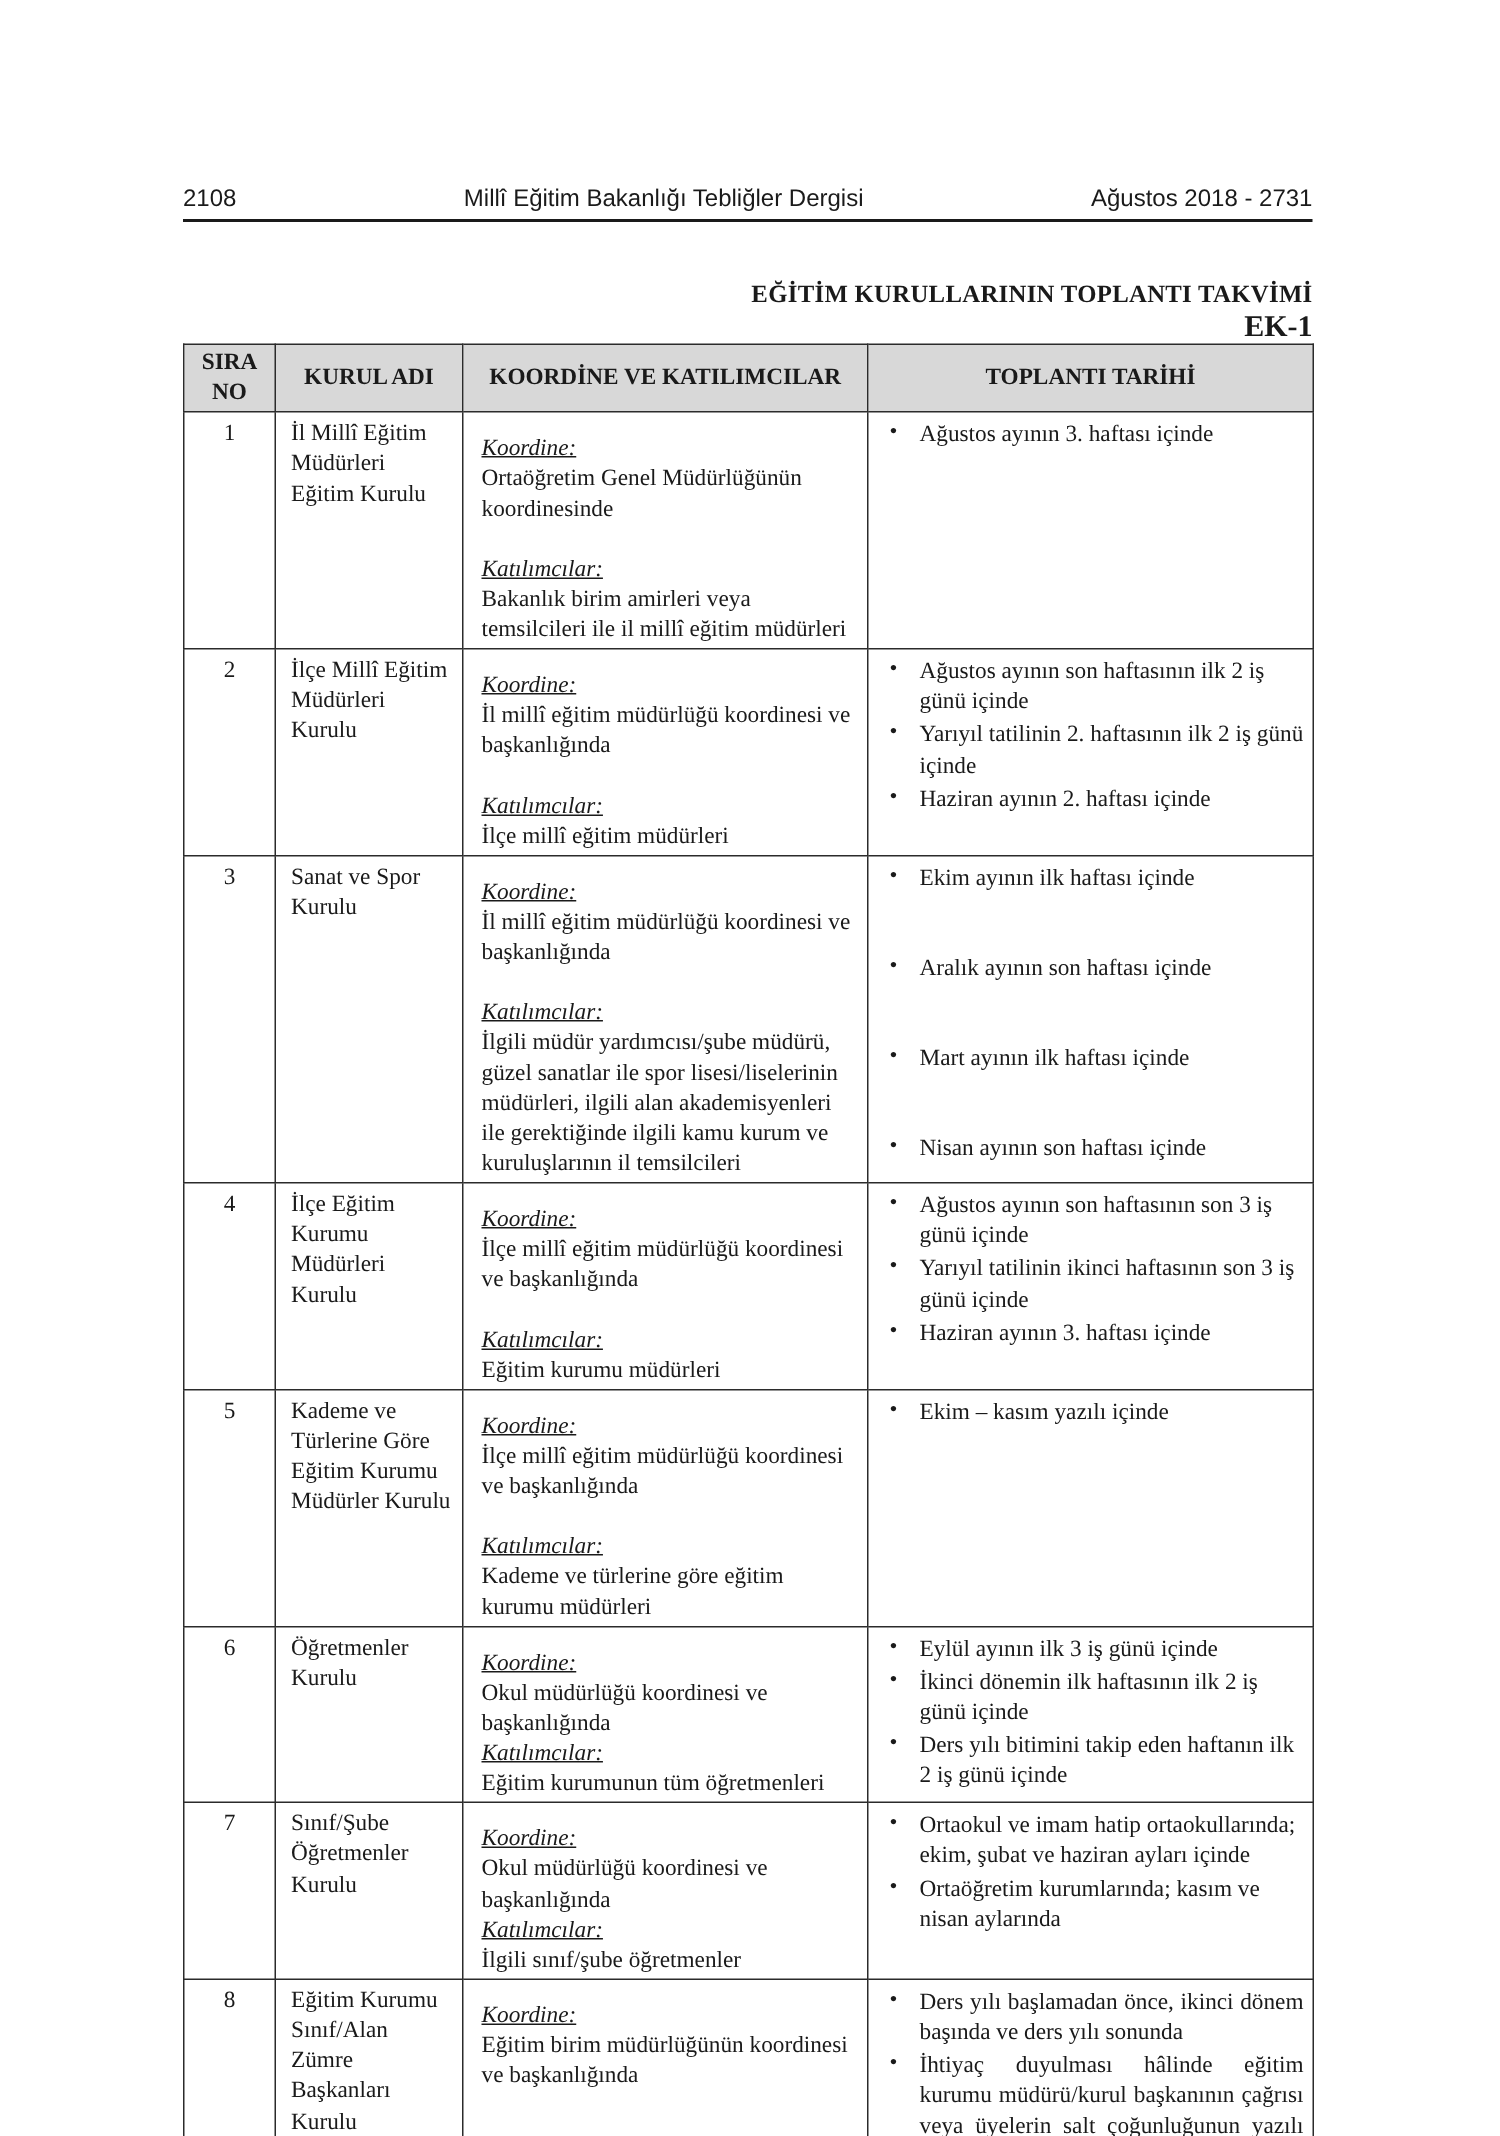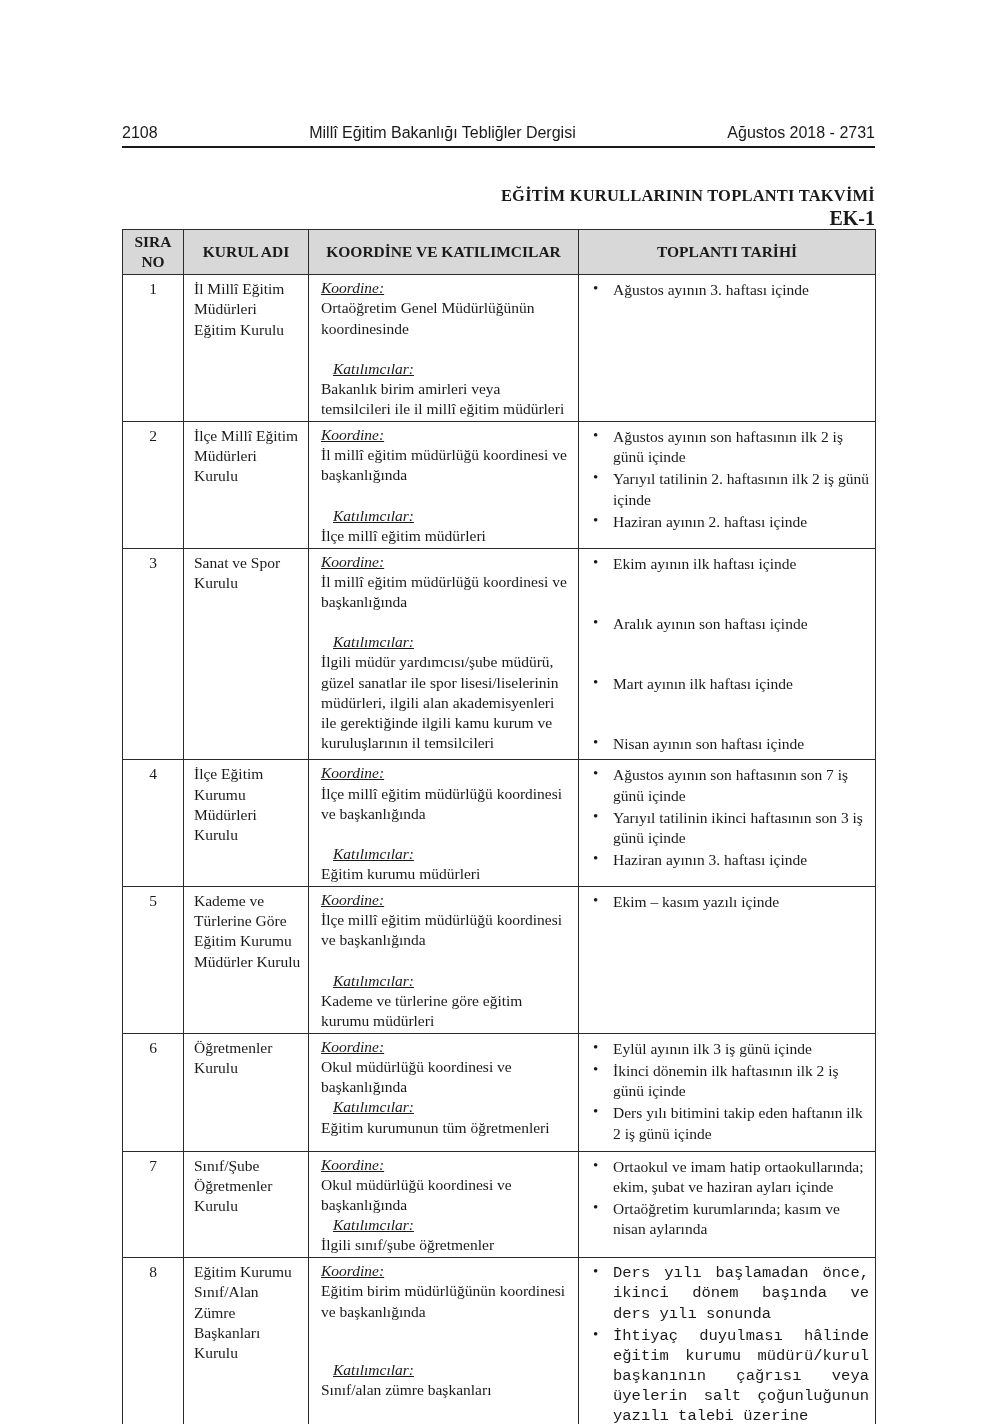--- a/index.html
+++ b/index.html
@@ -40,32 +40,32 @@
     border:1.5px solid var(--border);vertical-align:top;overflow:hidden;
   }
   table.calendar th{
     background:var(--header-bg);font-size:15.5px;font-weight:bold;
     text-align:center;vertical-align:middle;height:38px;padding:2px 4px;
   }
   col.c-no{width:61px;} col.c-kurul{width:125px;}
   col.c-koord{width:270px;} col.c-dates{width:297px;}
   td.cell-no{text-align:center;padding-top:4px;}
   td.cell-kurul{padding:4px 6px 2px 10px;}
-  td.cell-koord{padding:3px 8px 2px 12px;}
+  td.cell-koord{padding:14px 8px 2px 12px;}
   td.cell-dates{padding:5px 6px 5px 8px;}
   .section-label{font-style:italic;text-decoration:underline;display:block;}
-  .participants-label{margin-top:20px;margin-left:12px;}
+  .participants-label{margin-top:20px;}
   .participants-label.gap-none{margin-top:0;}
   .participants-label.gap-wide{margin-top:38px;}
   ul.dates-list{list-style:none;margin:0;padding:0;display:flex;flex-direction:column;height:100%;}
   ul.dates-list li{position:relative;padding-left:26px;margin-bottom:2px;}
   ul.dates-list li .bullet{position:absolute;left:6px;top:-1px;font-size:15px;}
   ul.dates-list.spread li{margin-bottom:40px;}
   ul.dates-list.spread li:last-child{margin-bottom:0;}
-  ul.dates-list.justify li span.date-text{display:block;text-align:justify;font-family:Liberation Mono, monospace;}
+  ul.dates-list.justify li span.date-text{display:block;text-align:justify;}
 </style>
 </head>
 <body>
 
 <div class="page-header">
   <span>2108</span>
   <span>Millî Eğitim Bakanlığı Tebliğler Dergisi</span>
   <span>Ağustos 2018 - 2731</span>
 </div>
 <div class="header-rule"></div>
@@ -143,21 +143,21 @@
         <td class="cell-no"><span>4</span></td>
         <td class="cell-kurul"><span>İlçe Eğitim Kurumu Müdürleri Kurulu</span></td>
         <td class="cell-koord">
           <span class="section-label">Koordine:</span>
           <div>İlçe millî eğitim müdürlüğü koordinesi ve başkanlığında</div>
           <span class="section-label participants-label">Katılımcılar:</span>
           <div>Eğitim kurumu müdürleri</div>
         </td>
         <td class="cell-dates">
           <ul class="dates-list">
-            <li><span class="bullet">•</span><span class="date-text">Ağustos ayının son haftasının son 7 iş günü içinde</span></li>
+            <li><span class="bullet">•</span><span class="date-text">Ağustos ayının son haftasının son 3 iş günü içinde</span></li>
             <li><span class="bullet">•</span><span class="date-text">Yarıyıl tatilinin ikinci haftasının son 3 iş günü içinde</span></li>
             <li><span class="bullet">•</span><span class="date-text">Haziran ayının 3. haftası içinde</span></li>
           </ul>
         </td>
       </tr>
       <tr style="height: 135px;">
         <td class="cell-no"><span>5</span></td>
         <td class="cell-kurul"><span>Kademe ve Türlerine Göre Eğitim Kurumu Müdürler Kurulu</span></td>
         <td class="cell-koord">
           <span class="section-label">Koordine:</span>

